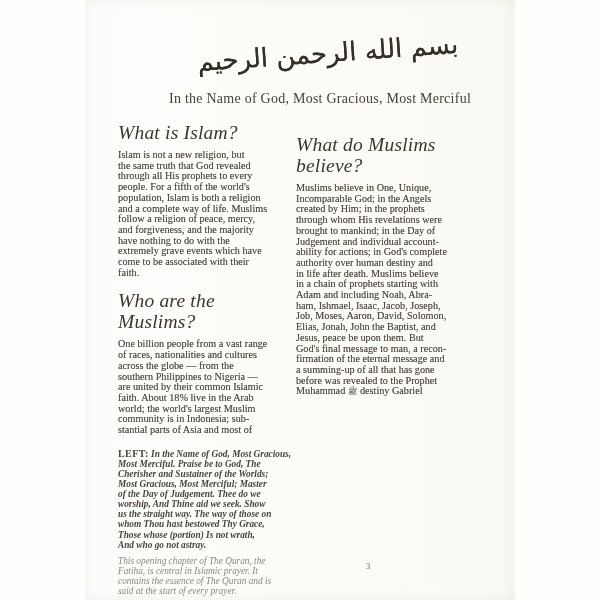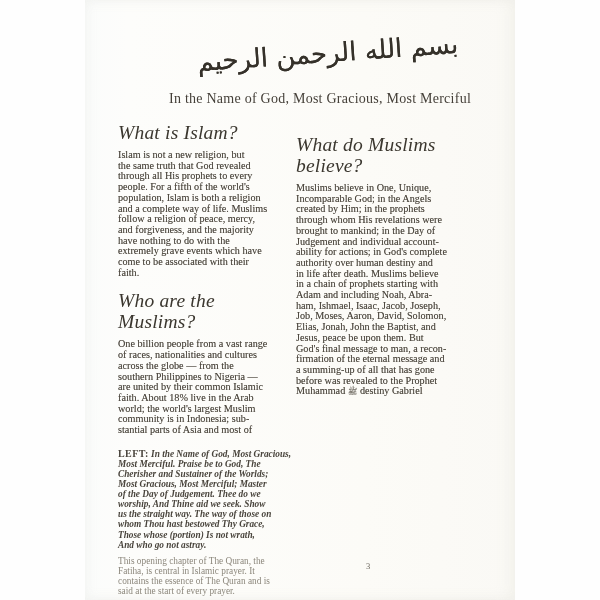--- a/index.html
+++ b/index.html
@@ -49,21 +49,21 @@
   p.caption {
     margin: 13px 0 0;
     font-size: 9.3px; line-height: 10.1px;
     font-style: italic; font-weight: bold;
     color: #49443c; white-space: pre-line;
   }
   .cap-label { font-style: normal; font-weight: bold; font-size: 10px; letter-spacing: 0.4px; }
   p.caption-note {
     margin: 6px 0 0;
     font-size: 9.3px; line-height: 10.1px;
-    font-weight: normal;
+    font-style: italic; font-weight: normal;
     color: #8c877c; white-space: pre-line;
   }
   .pbuh { font-family: "DejaVu Sans", sans-serif; font-size: 8px; color: #5a554c; }
   .page-number {
     position: absolute; left: 281px; top: 561px;
     font-size: 8.5px; color: #6e6960;
   }
 </style>
 </head>
 <body>

